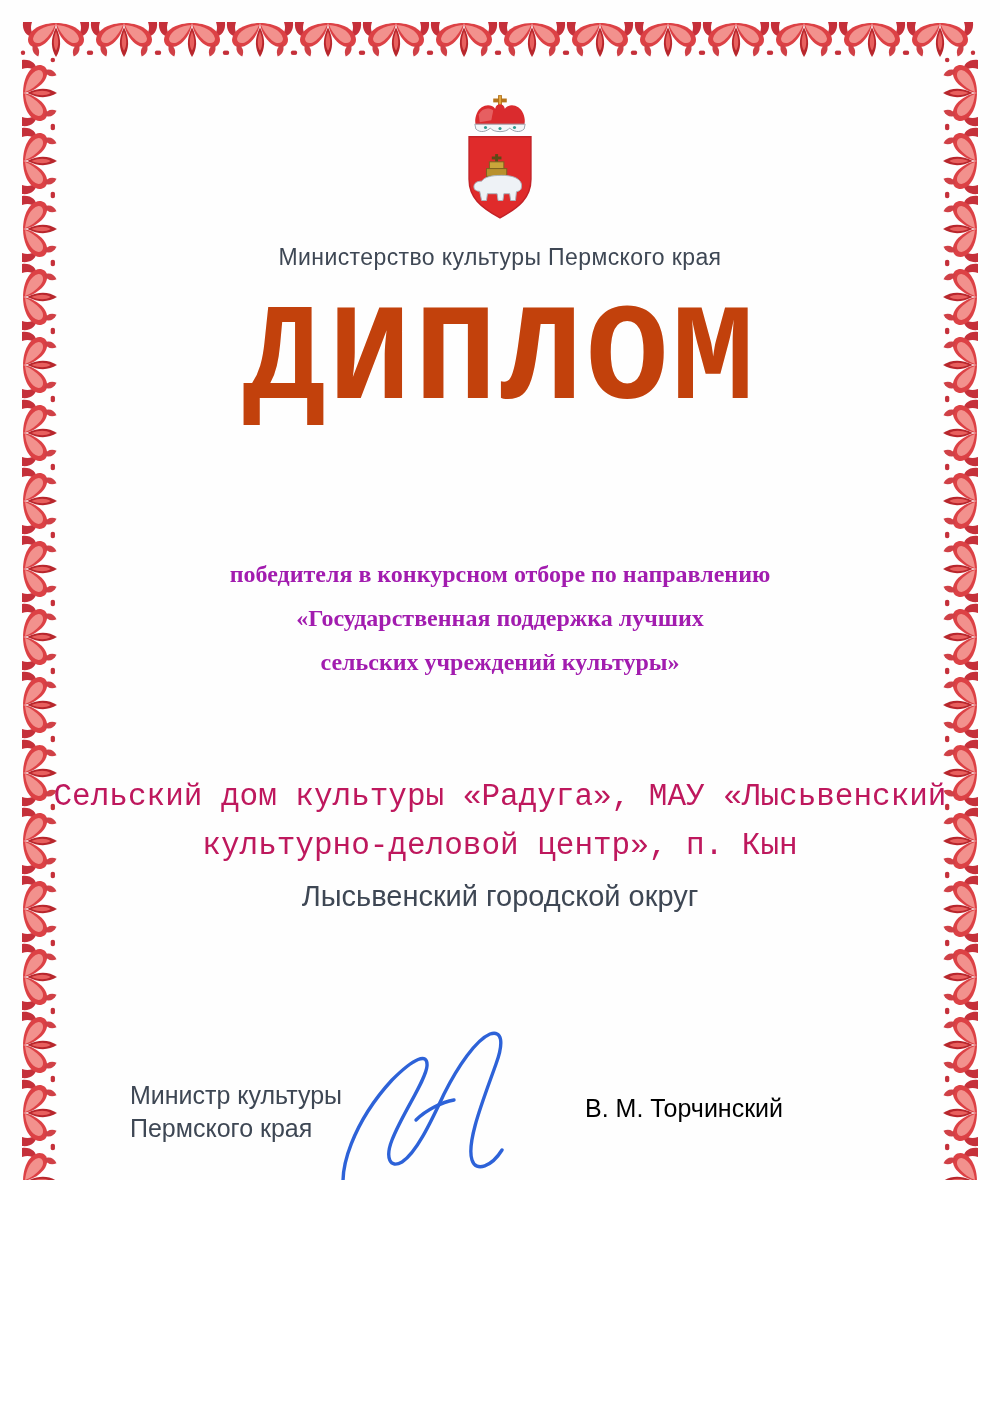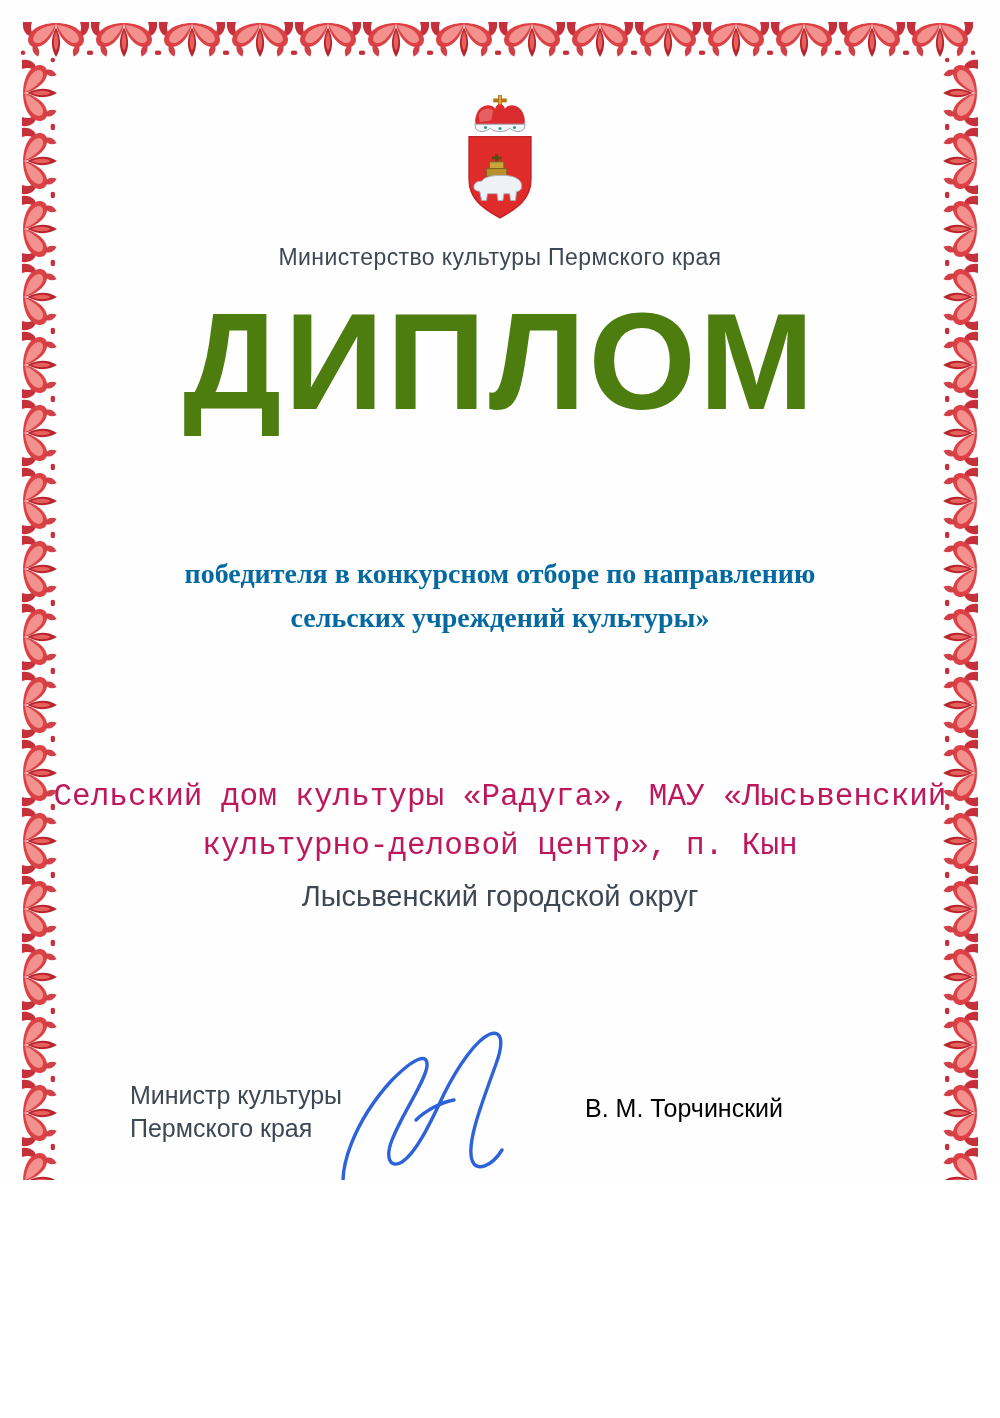--- a/index.html
+++ b/index.html
@@ -10,26 +10,26 @@
     background:#fefefe;
     overflow:hidden;
   }
   .border-layer{position:absolute;left:0;top:0;width:1000px;height:1418px;pointer-events:none;}
   .centered{position:absolute;left:0;width:1000px;text-align:center;}
   .emblem-wrap{position:absolute;left:0;top:94px;width:1000px;display:flex;justify-content:center;}
   .issuer{
     top:244px;font-size:23px;color:#3e4754;letter-spacing:.4px;
   }
   .diploma-title{
-    top:292px;font-size:138px;font-weight:bold;color:#4d7c0f;
-    letter-spacing:3px;line-height:1;font-family:Liberation Sans, sans-serif;
+    top:292px;font-size:138px;font-weight:bold;color:#c2410c;
+    letter-spacing:3px;line-height:1;font-family:Liberation Mono, monospace;
   }
   .award-block{
     top:552px;font-family:"Liberation Serif", serif;font-weight:bold;
-    font-size:28px;line-height:44px;color:#0369a1;
+    font-size:24px;line-height:44px;color:#a21caf;
   }
   .recipient-block{
     top:772px;font-size:31px;line-height:49px;color:#be185d;font-family:Liberation Mono, monospace;
   }
   .municipality{
     top:880px;font-size:29px;color:#3e4754;text-align:center;
   }
   .sig-row{position:absolute;left:0;top:1022px;width:1000px;height:200px;}
   .signer-title{
     position:absolute;left:130px;top:57px;font-size:25px;line-height:33px;color:#3e4754;
@@ -162,20 +162,21 @@
       <path d="M82,97 C84,89 76,84 62,84 C50,84 44,86 41,90 C36,90 33,92 33,96 C33,99 36,100.5 39,100.5 L41,110 L46,110 L47,103 L57,103 L58,110 L63,110 L64,103 L70,103 L71,110 L76,110 L77,101 C80,100 82,99 82,97 Z" fill="#eef2f6" stroke="#a8b2bc" stroke-width="1"></path>
     </svg>
   </div>
 
   <div class="centered issuer">Министерство культуры Пермского края</div>
 
   <div class="centered diploma-title">ДИПЛОМ</div>
 
   <div class="centered award-block">
     <div>победителя в конкурсном отборе по направлению</div>
+    <div>«Государственная поддержка лучших</div>
     <div>сельских учреждений культуры»</div>
   </div>
 
   <div class="centered recipient-block">
     <div>Сельский дом культуры «Радуга», МАУ «Лысьвенский</div>
     <div>культурно-деловой центр», п. Кын</div>
   </div>
 
   <div class="centered municipality">Лысьвенский городской округ</div>
 

